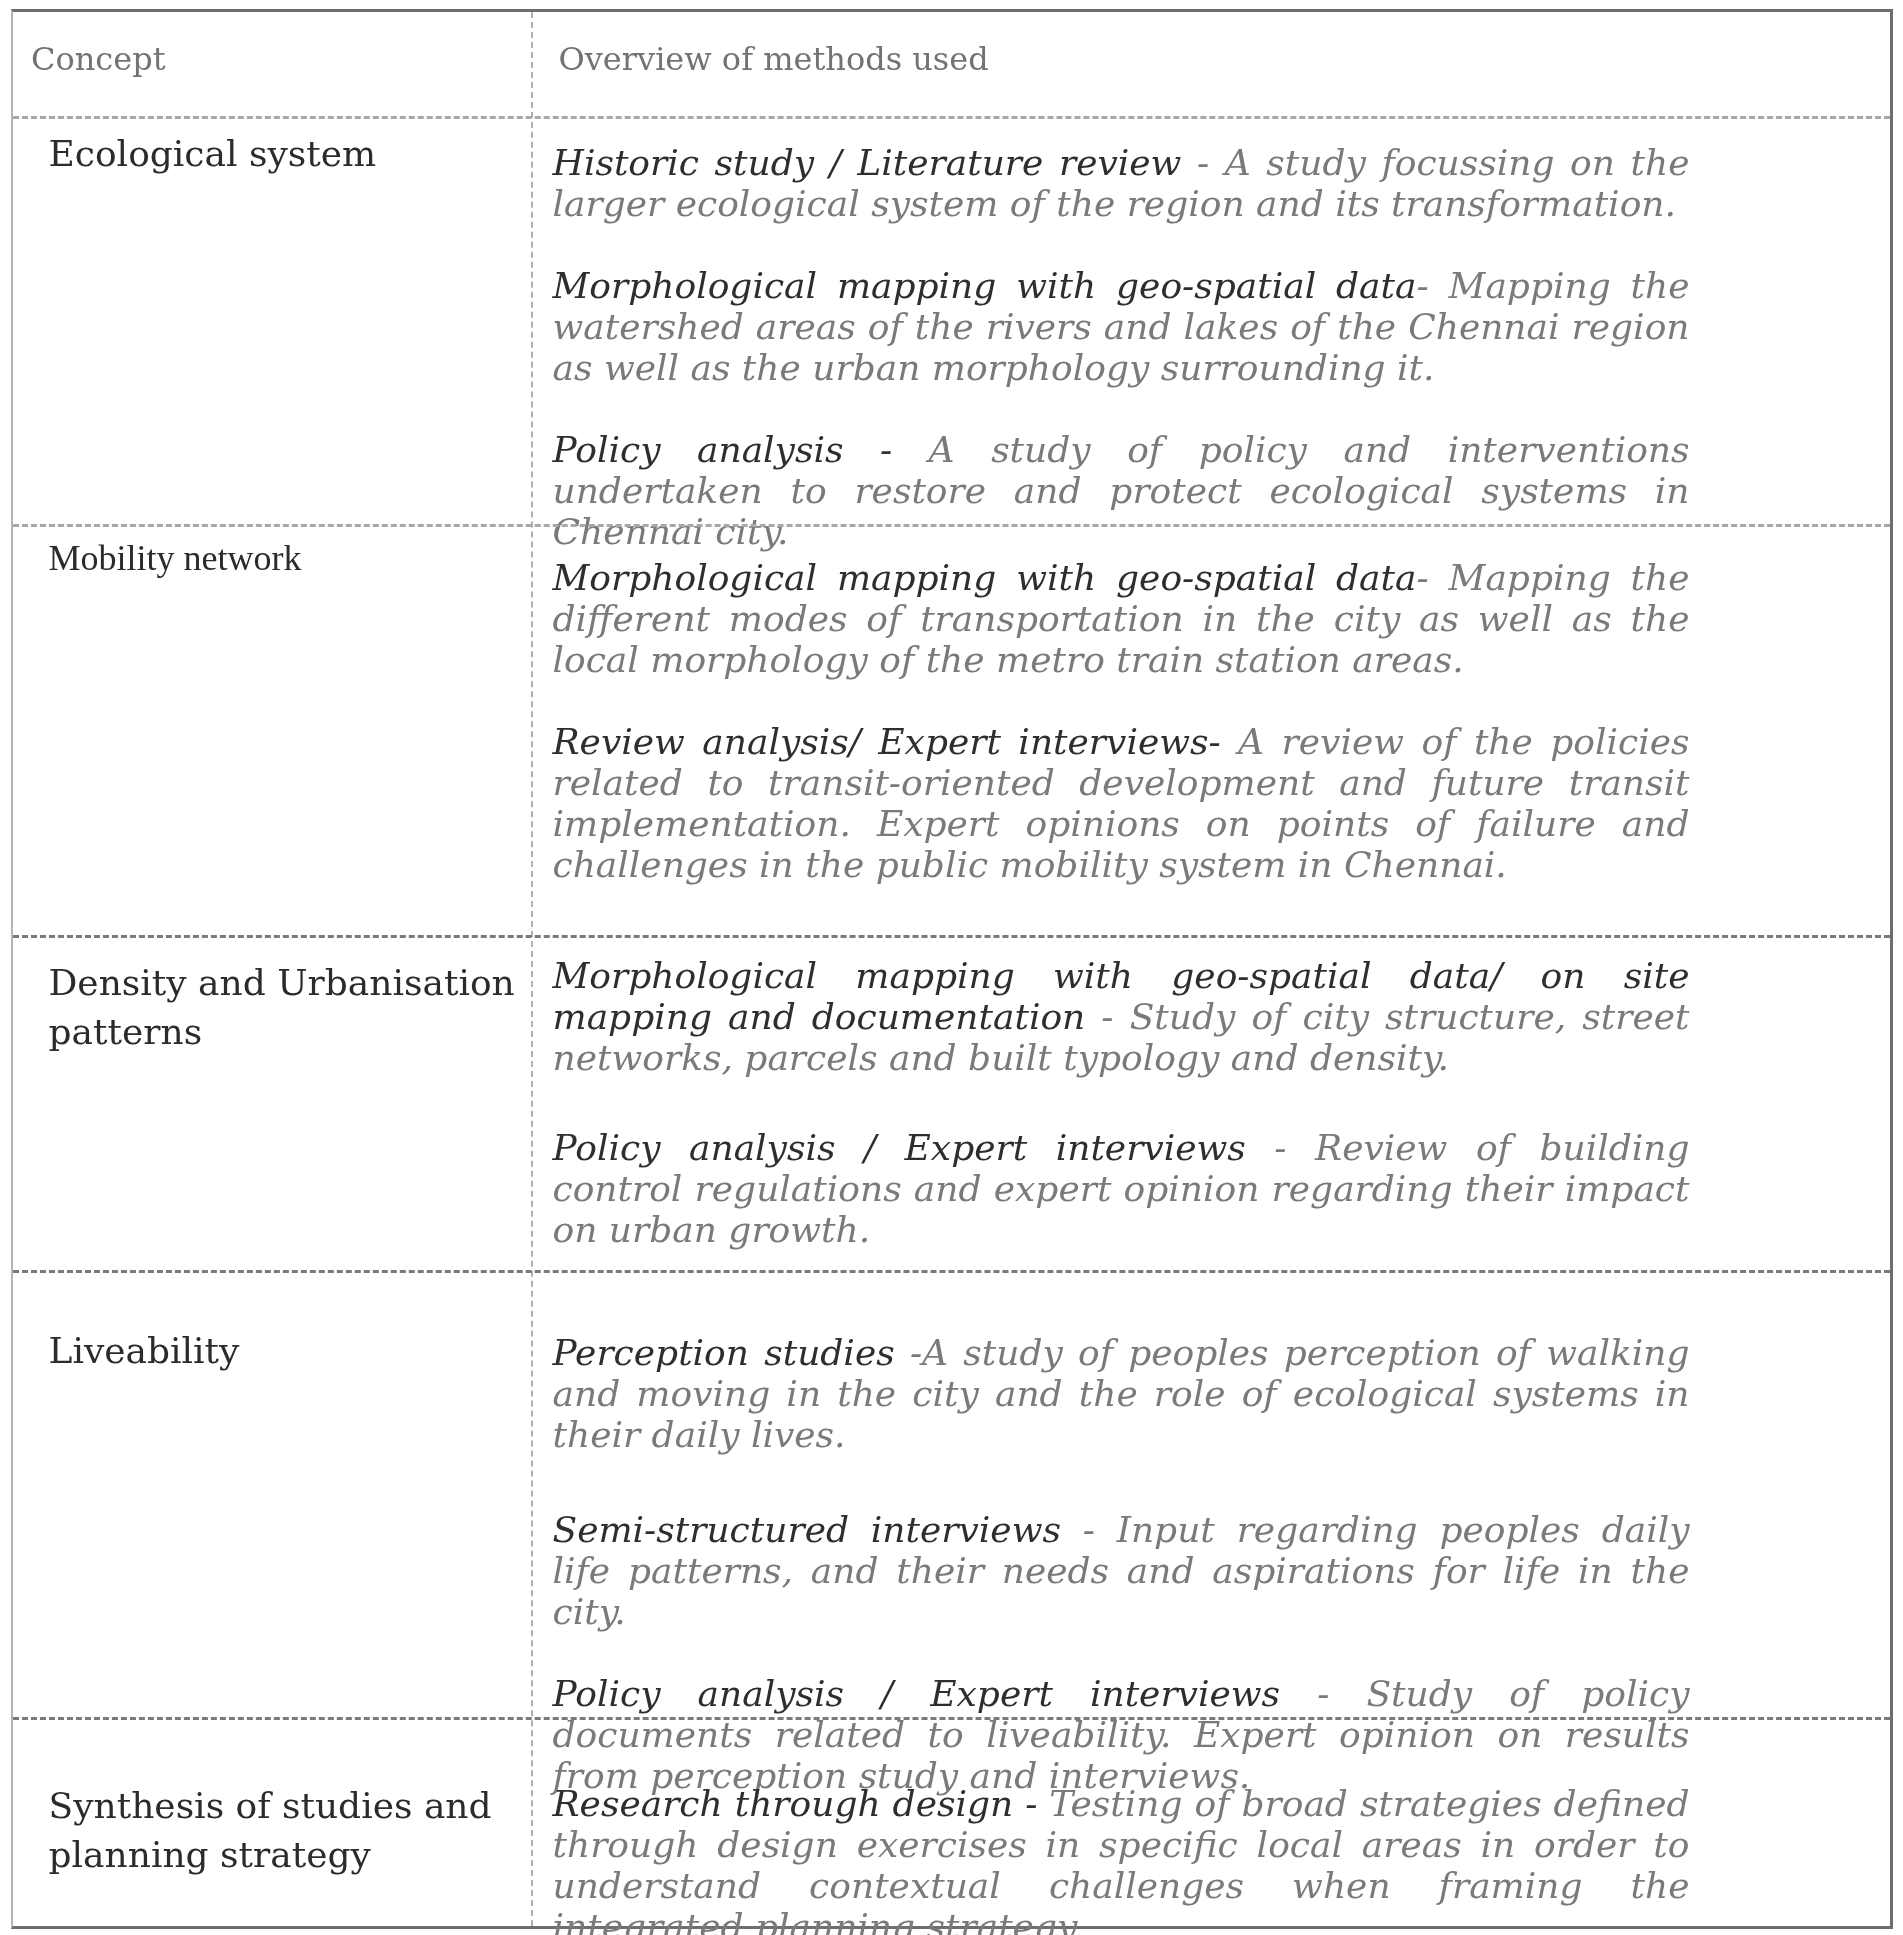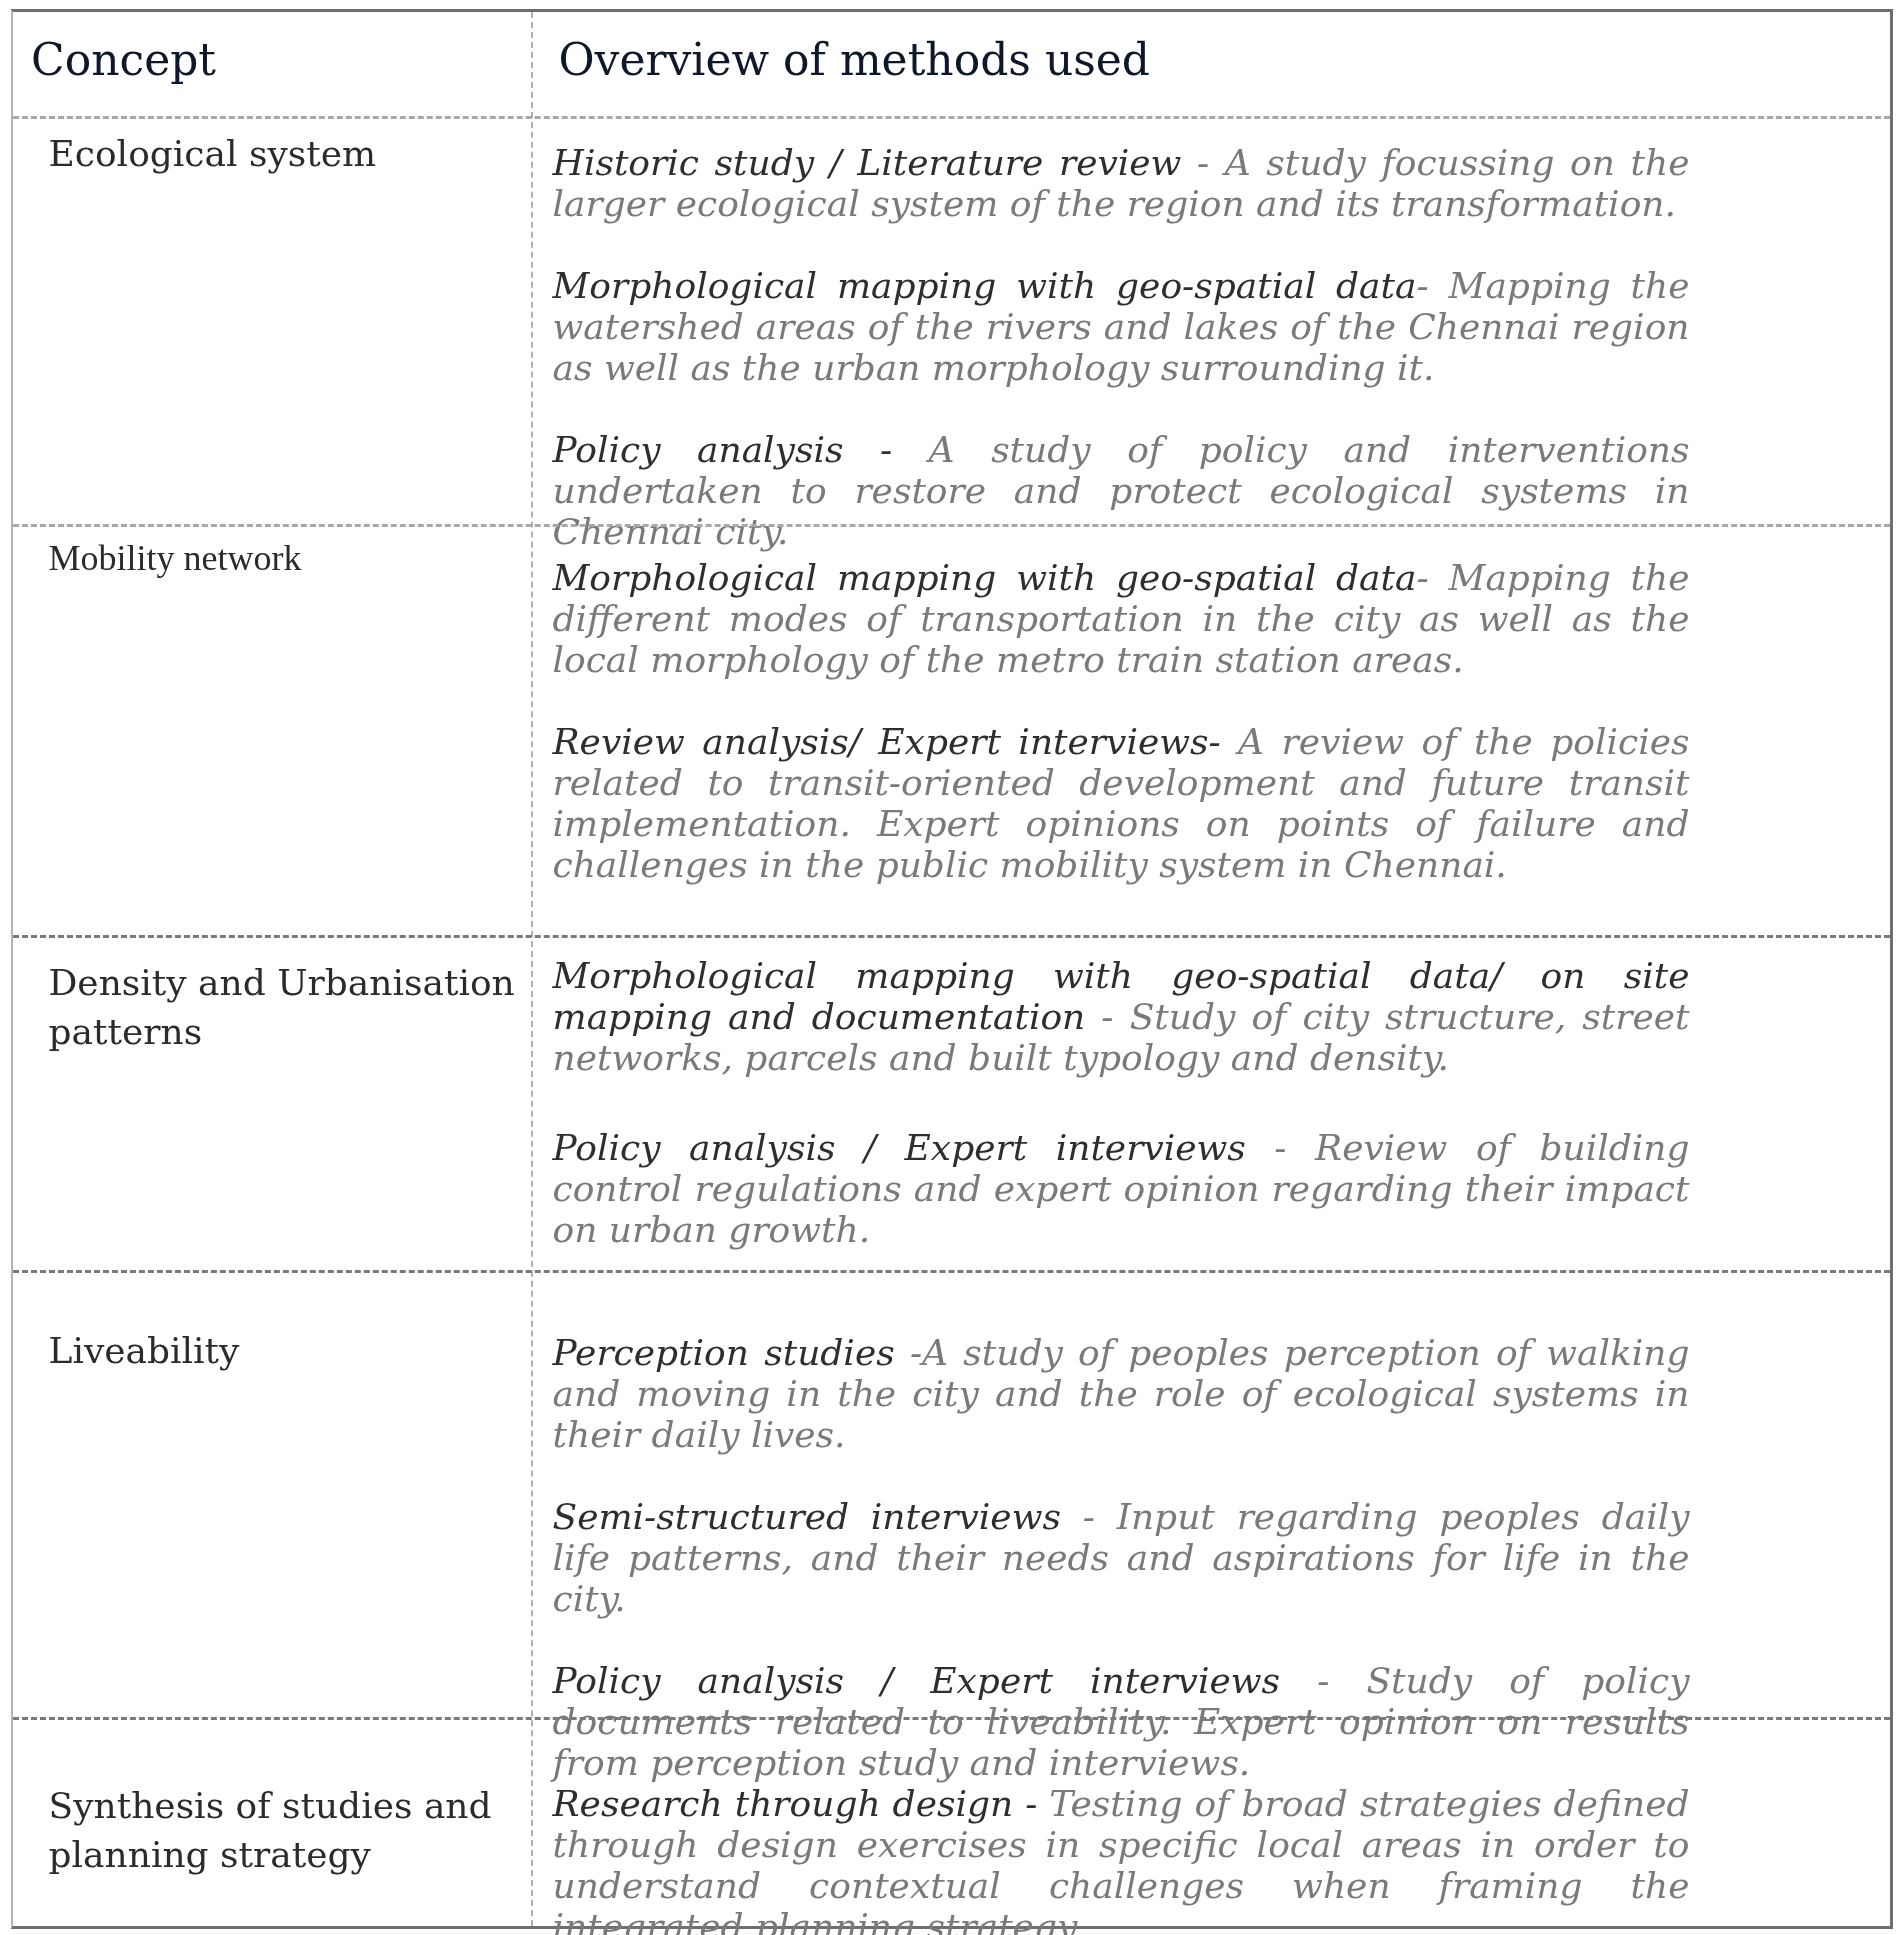--- a/index.html
+++ b/index.html
@@ -9,21 +9,21 @@
            border-top:3.1px solid #6e6e6e; border-right:3.1px solid #6e6e6e;
            border-bottom:3.7px solid #6e6e6e; border-left:2.5px solid #b4b4b4;
            box-sizing:border-box; }
   .vdiv { position:absolute; left:518px; top:0; bottom:0; width:0;
           border-left:2.5px dashed #b0b0b0; }
   .hsep { position:absolute; left:0; right:0; height:0;
           border-top:3.1px dashed #a8a8a8; }
   .hsep.dark { border-top-color:#7a7a7a; }
   .cell-concept { position:absolute; left:36px; width:488px;
                   font-size:36px; line-height:49px; color:#2b2b2b; }
-  .header-text { position:absolute; font-size:44px; color:#0f172a; line-height:49px; }
+  .header-text { position:absolute; font-size:32px; color:#737373; line-height:49px; }
   .methods { position:absolute; left:540px; width:1137px; }
   .method { font-size:36px; line-height:41px; color:#7a7a7a; text-align:justify;
             margin:0;font-style:italic; }
   .method .lead { color:#2e2e2e; }
 </style>
 </head>
 <body>
 
 <div class="table">
 
@@ -55,21 +55,21 @@
   <div class="methods" style="top:943px;">
     <p class="method"><span class="lead">Morphological  mapping with geo-spatial data/ on site mapping and documentation</span><span> - Study of city structure, street networks, parcels and built typology and density.</span></p>
     <p class="method" style="margin-top:49px;"><span class="lead">Policy analysis / Expert interviews</span><span> - Review of building control regulations and expert opinion regarding their impact on urban growth.</span></p>
   </div>
 
   <div class="hsep dark" style="top:1258px;"></div>
 
   <div class="cell-concept" style="top:1314px;">Liveability</div>
   <div class="methods" style="top:1320px;">
     <p class="method"><span class="lead">Perception studies</span><span> -A study of peoples perception of walking and moving in the city and the role of ecological systems in their daily lives.</span></p>
-    <p class="method" style="margin-top:41px;"><span class="lead">Semi-structured interviews</span><span> - Input regarding peoples daily life patterns, and their needs and aspirations for life in the city.</span></p>
+    <p class="method" style="margin-top:54px;"><span class="lead">Semi-structured interviews</span><span> - Input regarding peoples daily life patterns, and their needs and aspirations for life in the city.</span></p>
     <p class="method" style="margin-top:41px;"><span class="lead">Policy analysis / Expert interviews</span><span> - Study of  policy documents related to liveability. Expert opinion on results from perception study and interviews.</span></p>
   </div>
 
   <div class="hsep dark" style="top:1705px;"></div>
 
   <div class="cell-concept" style="top:1769px; width:470px;">Synthesis of studies and planning strategy</div>
   <div class="methods" style="top:1771px;">
     <p class="method"><span class="lead">Research through design -</span><span> Testing of broad strategies defined through design exercises in specific local areas in order to understand contextual challenges when framing the integrated planning strategy.</span></p>
   </div>
 

